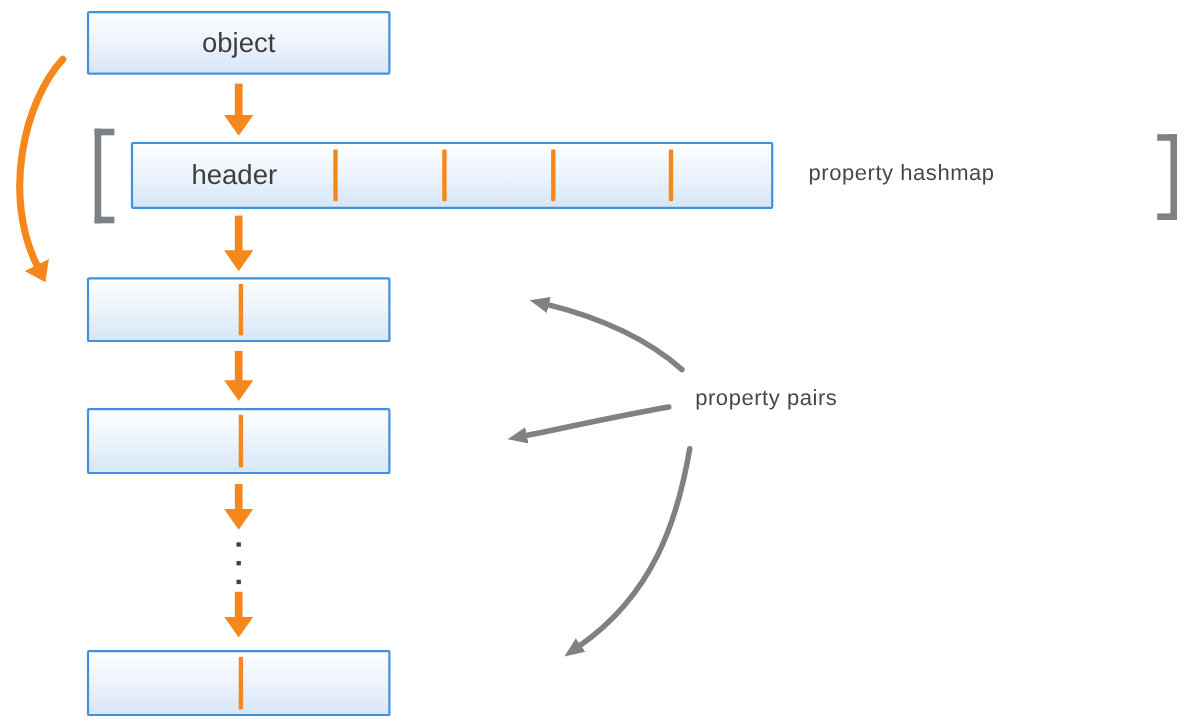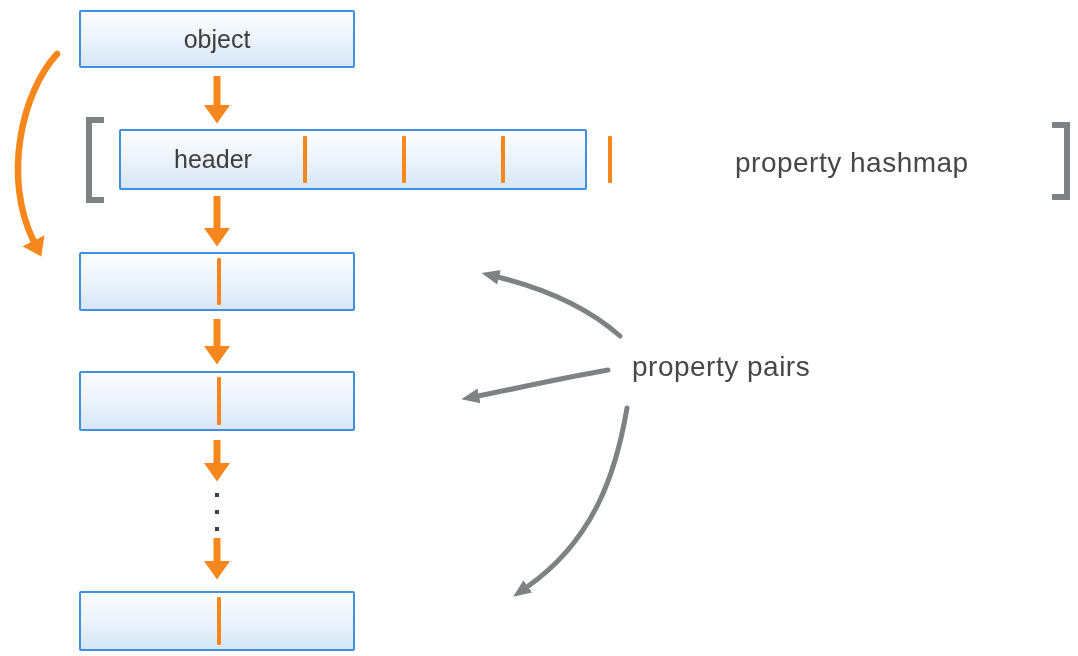--- a/index.html
+++ b/index.html
@@ -34,21 +34,21 @@
     color:var(--text-color);
   }
   .vdiv{
     position:absolute;
     width:4px;
     background:var(--accent-orange);
     border-radius:1px;
   }
   .caption{
     position:absolute;
-    font-size:28px;
+    font-size:20px;
     letter-spacing:0.5px;
     color:#474747;
     white-space:nowrap;
   }
   .bracket{position:absolute;box-sizing:border-box;}
   .bracket.left{
     border-left:6px solid var(--line-gray);
     border-top:6px solid var(--line-gray);
     border-bottom:6px solid var(--line-gray);
   }
@@ -75,21 +75,21 @@
 <body>
 
 <div id="canvas">
 
   <div class="box" style="left:79px;top:10px;width:276px;height:58px;">
     <div class="box-label">object</div>
   </div>
 
   <div class="bracket left" style="left:86px;top:117px;width:18px;height:86px;"></div>
 
-  <div class="box" style="left:119px;top:129px;width:468px;height:61px;">
+  <div class="box" style="left:119px;top:129px;width:584px;height:61px;">
     <div class="box-label" style="left:0;top:0;width:184px;">header</div>
     <div class="vdiv" style="left:182px;top:5px;height:47px;"></div>
     <div class="vdiv" style="left:281px;top:5px;height:47px;"></div>
     <div class="vdiv" style="left:380px;top:5px;height:47px;"></div>
     <div class="vdiv" style="left:487px;top:5px;height:47px;"></div>
   </div>
 
   <div class="bracket right" style="left:1052px;top:122px;width:18px;height:78px;"></div>
 
   <div class="caption" style="left:735px;top:147px;">property hashmap</div>

